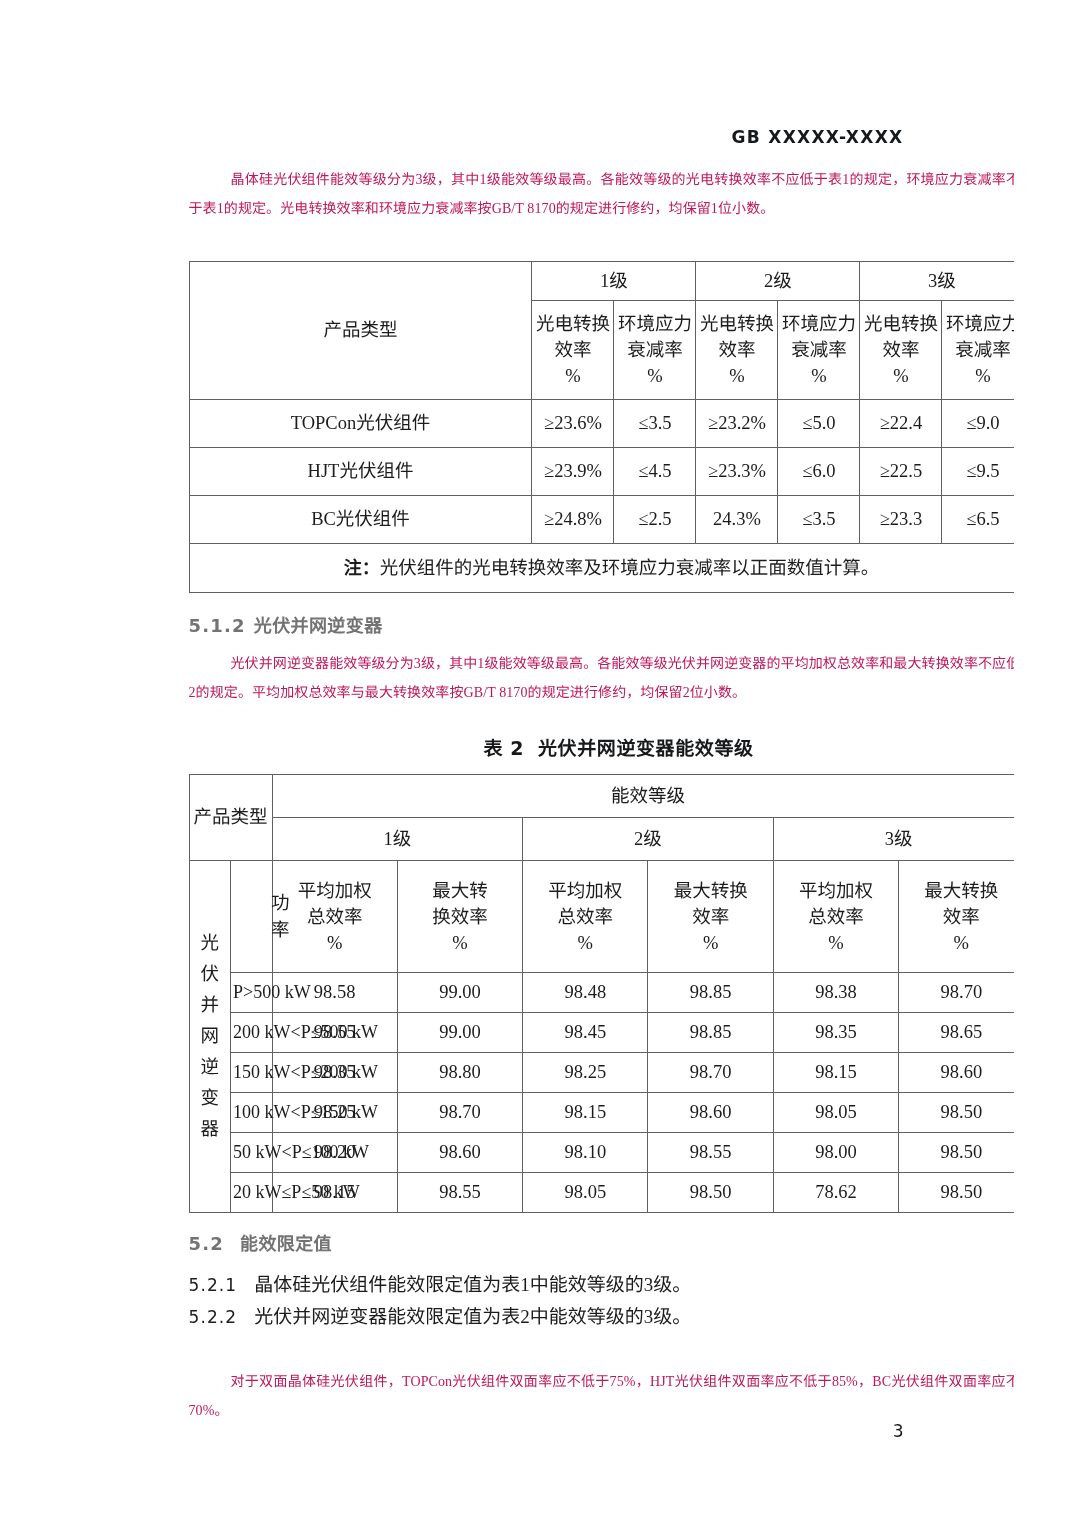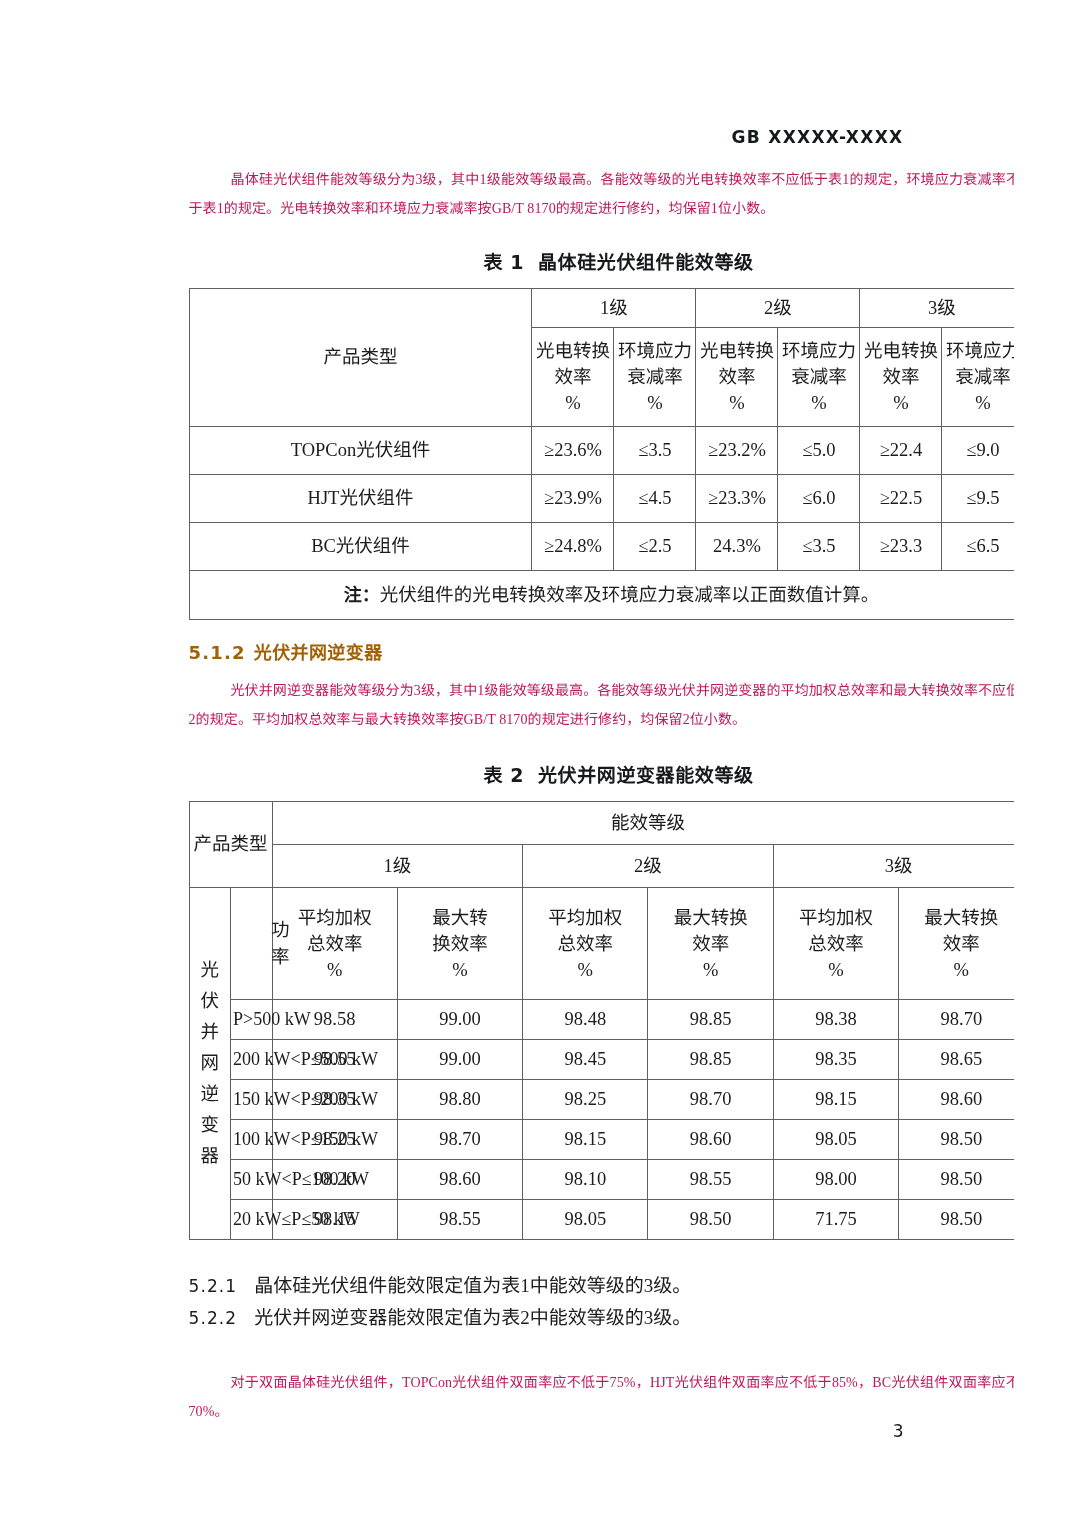--- a/index.html
+++ b/index.html
@@ -52,21 +52,21 @@
     text-align: justify;
     color: #be185d;
     letter-spacing: 0.1px;
   }
 
   
   .clause {
     font-family: "DejaVu Sans", "Liberation Sans", sans-serif;
     font-weight: bold;
     font-size: 18px;
-    color: #a16207;
+    color: #737373;
     margin: 0;
     letter-spacing: 0.4px;
   }
   .clause .num { letter-spacing: 1.2px; }
   .clause .gap-sm { display: inline-block; width: 8px; }
   .clause .gap-md { display: inline-block; width: 16px; }
 
   
   .subline {
     font-size: 19px;
@@ -170,23 +170,20 @@
   <div class="page-header">
     <span>GB  XXXXX-XXXX</span>
   </div>
 
   <div class="content">
 
     <p class="para">晶体硅光伏组件能效等级分为3级，其中1级能效等级最高。各能效等级的光电转换效率不应低于表1的规定，环境应力衰减率不应高于表1的规定。光电转换效率和环境应力衰减率按GB/T 8170的规定进行修约，均保留1位小数。</p>
 
     <div class="sp-24"></div>
 
-    <div class="tbl-caption">
-      <span>表 1</span><span class="sp"></span><span>晶体硅光伏组件能效等级</span>
-    </div>
 
     <div class="sp-14"></div>
 
     <table class="std" id="table1">
       <tbody>
           <tr class="hdr-top">
         <td class="c0" rowspan="2">产品类型</td>
         <td class="cN" colspan="2">1级</td>
         <td class="cN" colspan="2">2级</td>
         <td class="cN" colspan="2">3级</td>
@@ -399,28 +396,31 @@
         <td>98.55</td>
         <td>98.00</td>
         <td>98.50</td>
       </tr>
       <tr class="r-data">
         <td class="powercell nowrap">20 kW≤P≤50 kW</td>
         <td>98.15</td>
         <td>98.55</td>
         <td>98.05</td>
         <td>98.50</td>
-        <td>71.75</td>
+        <td>78.62</td>
         <td>98.50</td>
       </tr>
     </tbody>
       </table>
 
     <div class="sp-16"></div>
 
+    <div class="clause">
+      <span class="num">5.2</span><span class="gap-md"></span><span>能效限定值</span>
+    </div>
 
     <div class="sp-14"></div>
 
     <p class="subline">
       <span class="num">5.2.1</span><span class="gap"></span><span>晶体硅光伏组件能效限定值为表1中能效等级的3级。</span>
     </p>
     <p class="subline">
       <span class="num">5.2.2</span><span class="gap"></span><span>光伏并网逆变器能效限定值为表2中能效等级的3级。</span>
     </p>
 

